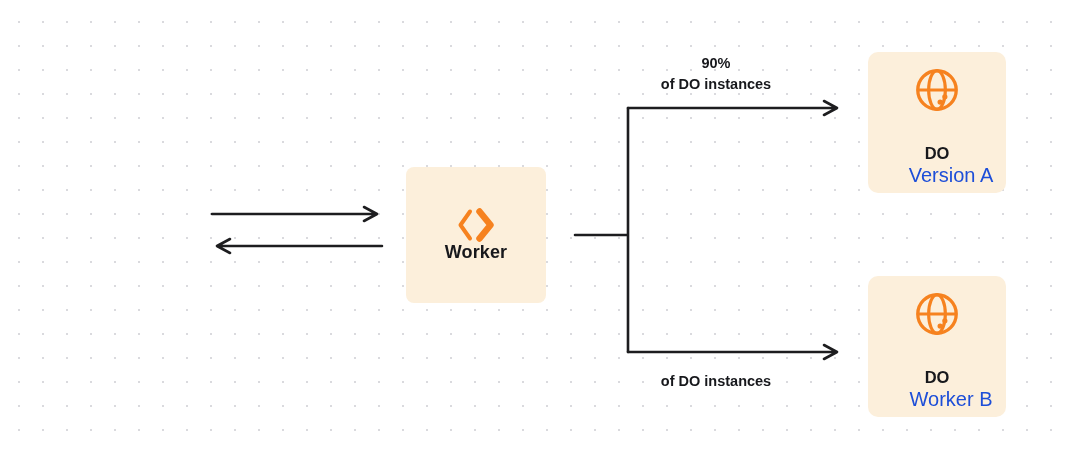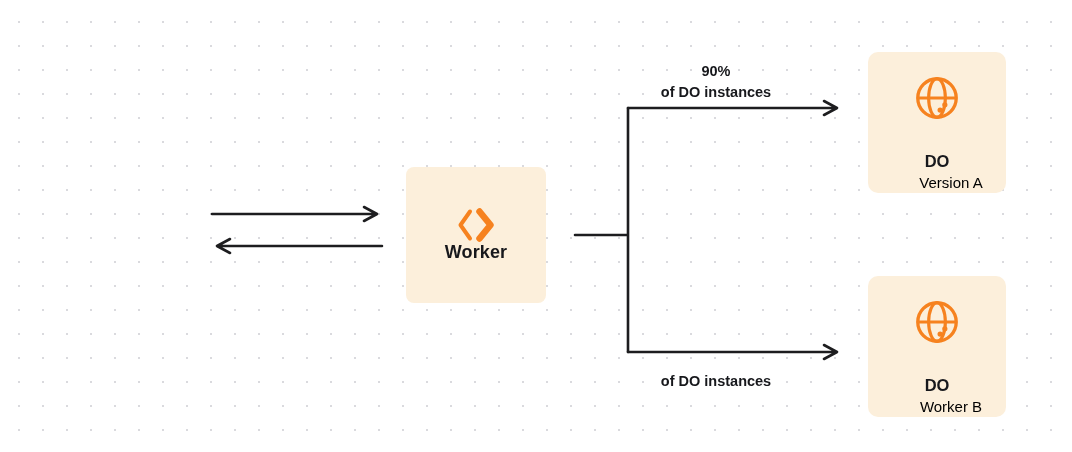--- a/index.html
+++ b/index.html
@@ -50,50 +50,50 @@
     background: #fcefdb;
     border-radius: 8px;
     flex-direction: column;
   }
   .do-box {
     width: 138px;
     height: 141px;
     background: #fcefdb;
     border-radius: 10px;
     flex-direction: column;
-    justify-content: flex-end;
+    justify-content: flex-start;
     padding-top: 15px;
     box-sizing: border-box;
   }
   .do-a { left: 868px; top: 52px; }
   .do-b { left: 868px; top: 276px; }
   .do-title {
     font-size: 16.5px;
     font-weight: bold;
     color: #17181c;
     margin-top: 30px;
     line-height: 20px;
   }
   .do-subtitle {
-    font-size: 15px;
-    color: #000000;
+    font-size: 20px;
+    color: #1d4ed8;
     margin-top: 2px;
     line-height: 20px;
     margin-left: 28px;
   }
   .edge-label {
     position: absolute;
     width: 180px;
     text-align: center;
     font-size: 14.5px;
     font-weight: bold;
     color: #17181c;
     line-height: 21px;
   }
-  .edge-label-top { left: 626px; top: 61px; }
+  .edge-label-top { left: 626px; top: 53px; }
   .edge-label-bottom { left: 626px; top: 371px; }
   .icon { display: block; line-height: 0; }
 </style>
 </head>
 <body>
 
 <div class="canvas">
 
   <svg class="edges" width="1072" height="452" viewBox="0 0 1072 452">
     <g fill="none" stroke="#1d1d1f" stroke-width="2.6" stroke-linecap="round" stroke-linejoin="round">

